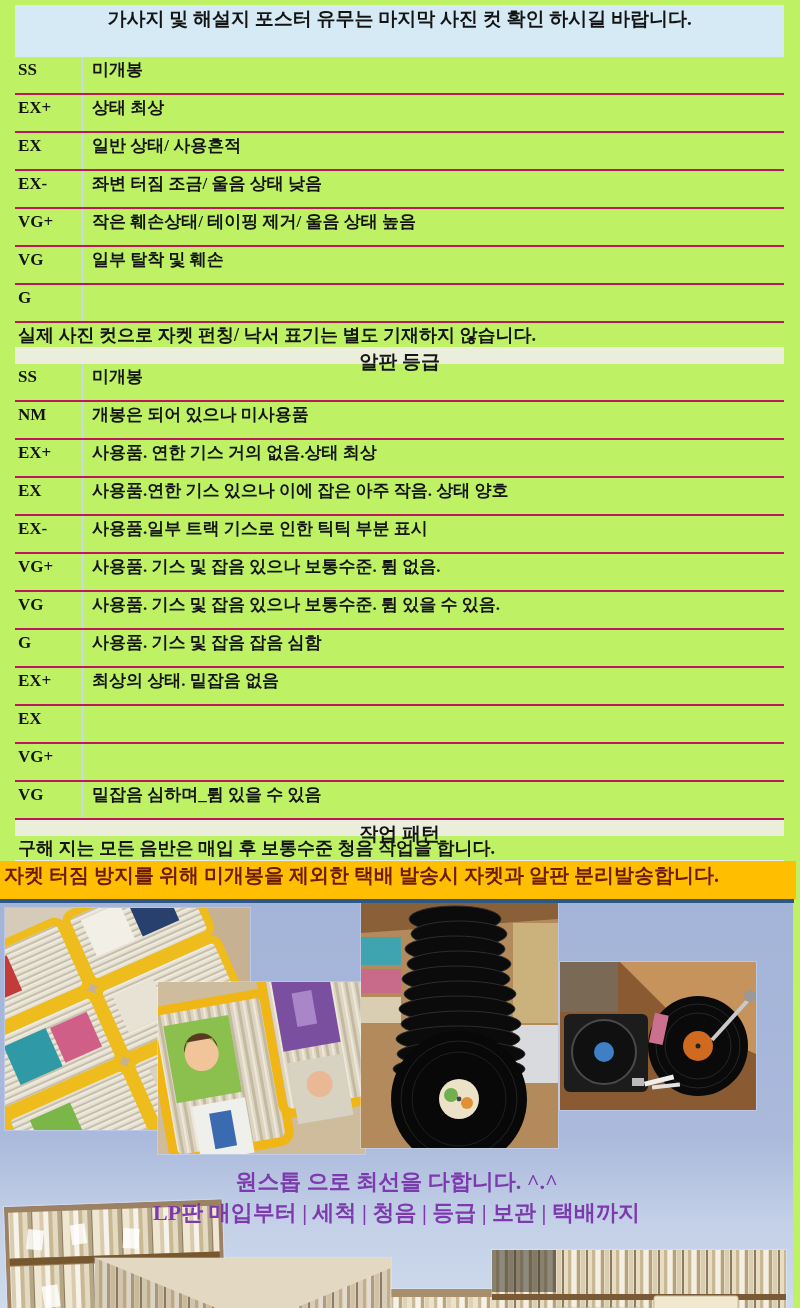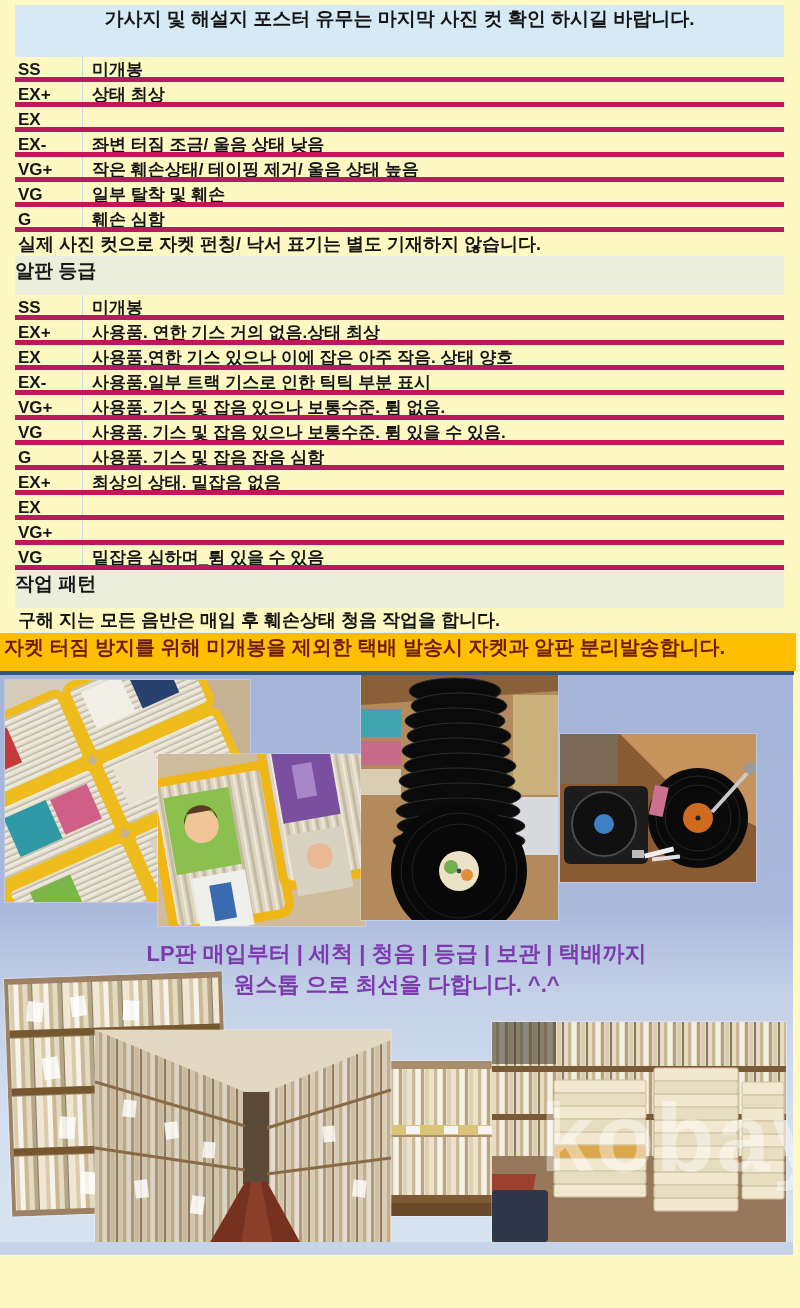--- a/index.html
+++ b/index.html
@@ -1,32 +1,32 @@
 <!DOCTYPE html>
 <html><head>
 <meta charset="utf-8">
 <style>
   * { margin:0; padding:0; box-sizing:border-box; }
   html,body { background:#ffffff; }
   .page {
     position:relative; width:800px; height:1308px; overflow:hidden;
-    font-family:Liberation Sans, sans-serif;
-    font-weight:bold; color:#151515; background:#fef9c3;
+    font-family:Liberation Serif, serif;
+    font-weight:bold; color:#151515; background:#bef264;
   }
   .top-space { height:5px; }
   .tbl-wrap { margin-left:15px; width:769px; }
   .hdr-blue {
     height:52px; background:#d5eaf5; text-align:center;
     font-size:19px; line-height:24px; padding-top:2px; color:#141414;
   }
-  .trow { display:flex; height:25px; border-bottom:5px solid #be185d; font-size:17px; }
+  .trow { display:flex; height:38px; border-bottom:2px solid #be185d; font-size:17px; }
   .tg { width:68px; padding-left:3px; border-right:1px solid #c9dce8; line-height:25px; }
   .td { flex:1; padding-left:9px; line-height:25px; white-space:nowrap; overflow:hidden; }
   .note { height:25px; line-height:24px; font-size:18px; padding-left:3px; border-bottom:1px solid #e4eef4; white-space:nowrap; }
-  .band { height:38px; line-height:28px; background:#ebeeda; text-align:left; font-size:19px; }
+  .band { height:16px; line-height:28px; background:#ebeeda; text-align:center; font-size:19px; }
   .banner {
     height:38px; width:796px; background:#ffbf00; color:#6e1b04;
     font-size:20px; line-height:29px; padding-left:4px; white-space:nowrap; overflow:hidden;
   }
   .navy-line { height:4px; width:794px; background:#2d5784; }
   .photo-section {
     position:relative; width:793px; height:579.5px; overflow:hidden;
     background:linear-gradient(180deg,#a3b4d8 0%,#aab9dc 40%,#c3d0e7 55%,#d2deef 75%,#d8e3f1 100%);
   }
   .photo { position:absolute; box-shadow:0 0 0 1px rgba(255,255,255,0.25); }
@@ -64,47 +64,51 @@
     <div class="trow">
         <span class="tg">SS</span>
         <span class="td">미개봉</span>
       </div>
     <div class="trow">
         <span class="tg">EX+</span>
         <span class="td">상태 최상</span>
       </div>
     <div class="trow">
         <span class="tg">EX</span>
+        <span class="td">일반 상태/ 사용흔적</span>
       </div>
     <div class="trow">
         <span class="tg">EX-</span>
         <span class="td">좌변 터짐 조금/ 울음 상태 낮음</span>
       </div>
     <div class="trow">
         <span class="tg">VG+</span>
         <span class="td">작은 훼손상태/ 테이핑 제거/ 울음 상태 높음</span>
       </div>
     <div class="trow">
         <span class="tg">VG</span>
         <span class="td">일부 탈착 및 훼손</span>
       </div>
     <div class="trow">
         <span class="tg">G</span>
-        <span class="td">훼손 심함</span>
       </div>
 
     <div class="note">실제 사진 컷으로 자켓 펀칭/ 낙서 표기는 별도 기재하지 않습니다.</div>
 
     <div class="band">알판 등급</div>
 
     <div class="trow">
         <span class="tg">SS</span>
         <span class="td">미개봉</span>
       </div>
     <div class="trow">
+        <span class="tg">NM</span>
+        <span class="td">개봉은 되어 있으나 미사용품</span>
+      </div>
+    <div class="trow">
         <span class="tg">EX+</span>
         <span class="td">사용품. 연한 기스 거의 없음.상태 최상</span>
       </div>
     <div class="trow">
         <span class="tg">EX</span>
         <span class="td">사용품.연한 기스 있으나 이에 잡은 아주 작음. 상태 양호</span>
       </div>
     <div class="trow">
         <span class="tg">EX-</span>
         <span class="td">사용품.일부 트랙 기스로 인한 틱틱 부분 표시</span>
@@ -132,21 +136,21 @@
       </div>
     <div class="trow">
         <span class="tg">VG+</span>
       </div>
     <div class="trow">
         <span class="tg">VG</span>
         <span class="td">밑잡음 심하며_튐 있을 수 있음</span>
       </div>
 
     <div class="band">작업 패턴</div>
-    <div class="note">구해 지는 모든 음반은 매입 후 훼손상태 청음 작업을 합니다.</div>
+    <div class="note">구해 지는 모든 음반은 매입 후 보통수준 청음 작업을 합니다.</div>
   </div>
 
   <div class="banner">자켓 터짐 방지를 위해 미개봉을 제외한 택배 발송시 자켓과 알판 분리발송합니다.</div>
   <div class="navy-line"></div>
 
   <div class="photo-section">
 
     <div class="photo ph-a">
       <svg width="245" height="222" viewBox="0 0 245 222">
         <defs>
@@ -257,22 +261,22 @@
         <g transform="rotate(-6 106 124)">
             <rect x="92" y="122" width="28" height="4" fill="#e2e2e2"></rect>
           </g>
         <g transform="rotate(12 99 66)">
             <rect x="92" y="52" width="14" height="30" fill="#cc7090"></rect>
           </g>
       </svg>
     </div>
 
     <div class="promo">
+      <div>원스톱 으로 최선을 다합니다. ^.^</div>
       <div>LP판 매입부터 | 세척 | 청음 | 등급 | 보관 | 택배까지</div>
-      <div>원스톱 으로 최선을 다합니다. ^.^</div>
     </div>
 
     <div class="photo ph-e">
       <svg width="218" height="238" viewBox="0 0 218 238">
         <defs>
           <pattern id="pe" patternUnits="userSpaceOnUse" width="30" height="60">
             <rect width="30" height="60" fill="#efe7d2"></rect>
             <rect x="5" width="4" height="60" fill="#d8cbae"></rect>
             <rect x="9" width="5" height="60" fill="#f7f3ea"></rect>
             <rect x="14" width="4" height="60" fill="#c9b894"></rect>

